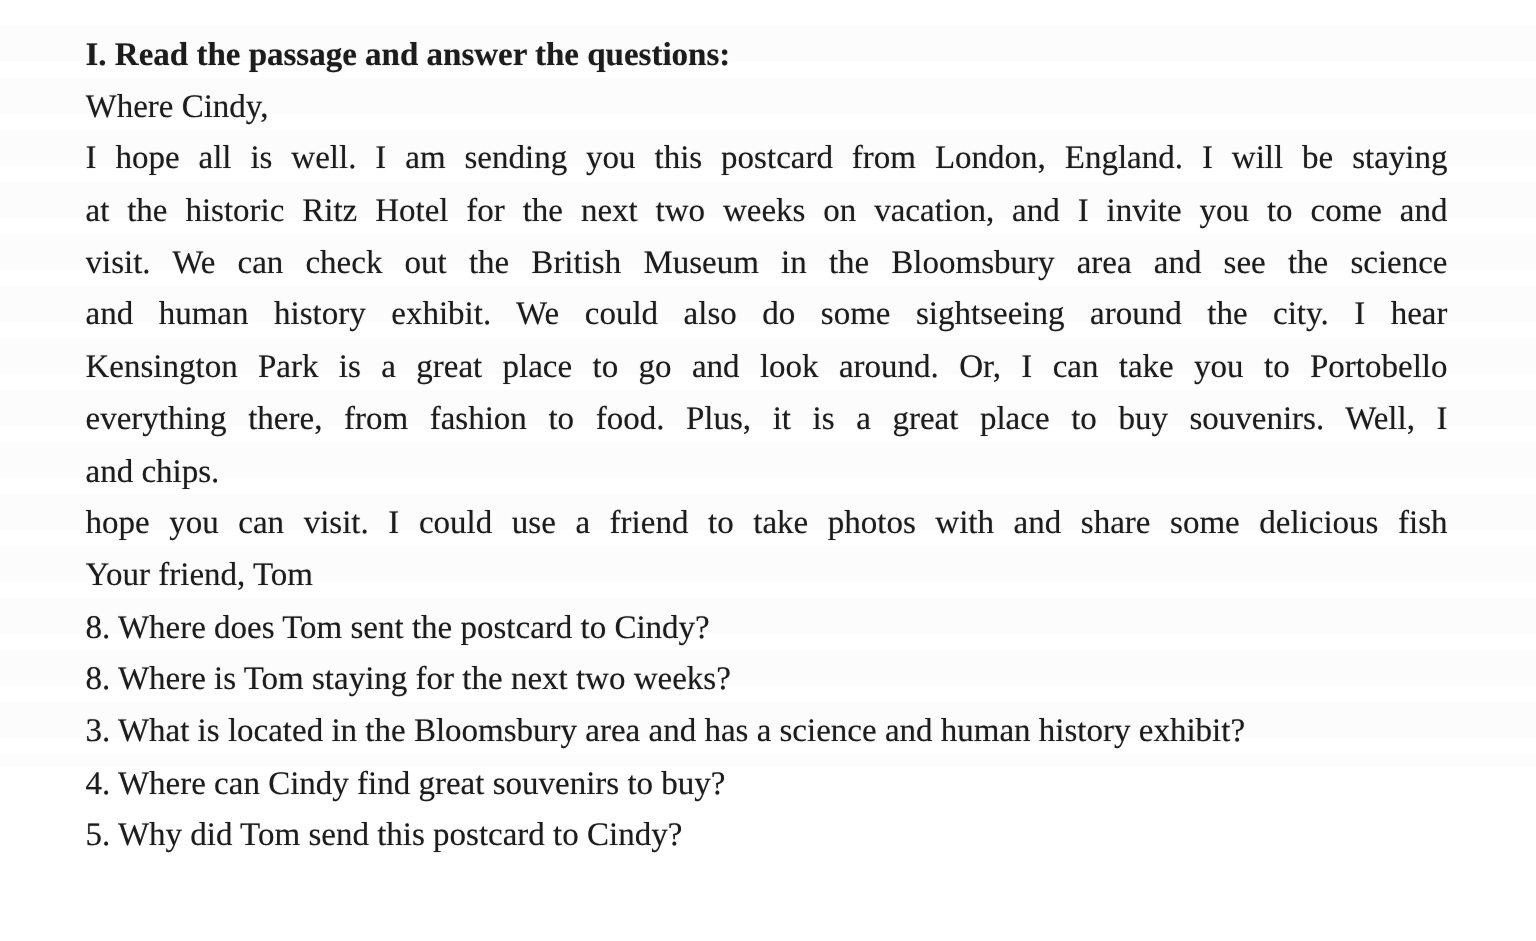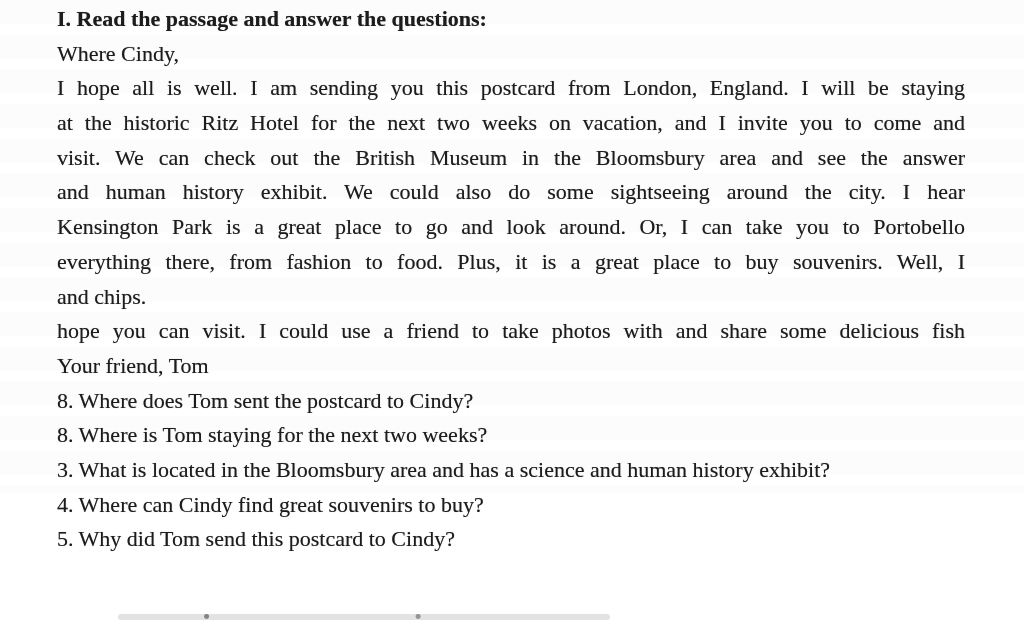--- a/index.html
+++ b/index.html
@@ -16,20 +16,21 @@
     height: 494px;
     background:
       repeating-linear-gradient(
         to bottom,
         rgba(0,0,0,0.012) 0px,
         rgba(0,0,0,0.012) 24px,
         rgba(0,0,0,0.0) 24px,
         rgba(0,0,0,0.0) 34.7px
       ),
       #ffffff;
+    margin-top: 17px;
   }
   .doc {
     position: absolute;
     left: 57px;
     top: 2px;
     width: 908px;
     font-family: "Liberation Serif", "DejaVu Serif", serif;
     font-size: 22px;
     color: #1c1c1c;
     text-shadow: 0 0 0.7px rgba(45,45,45,0.55);
@@ -67,21 +68,21 @@
 <div class="page">
   <div class="doc">
 
     <div class="line heading">I. Read the passage and answer the questions:</div>
 
     <div class="line">Where Cindy,</div>
 
     <div>
       <div class="line j">I hope all is well. I am sending you this postcard from London, England. I will be staying</div>
       <div class="line j">at the historic Ritz Hotel for the next two weeks on vacation, and I invite you to come and</div>
-      <div class="line j">visit. We can check out the British Museum in the Bloomsbury area and see the answer</div>
+      <div class="line j">visit. We can check out the British Museum in the Bloomsbury area and see the science</div>
       <div class="line j">and human history exhibit. We could also do some sightseeing around the city. I hear</div>
       <div class="line j">Kensington Park is a great place to go and look around. Or, I can take you to Portobello</div>
       <div class="line j">everything there, from fashion to food. Plus, it is a great place to buy souvenirs. Well, I</div>
       <div class="line">and chips.</div>
       <div class="line j">hope you can visit. I could use a friend to take photos with and share some delicious fish</div>
     </div>
 
     <div class="line">Your friend, Tom</div>
 
     <div>

